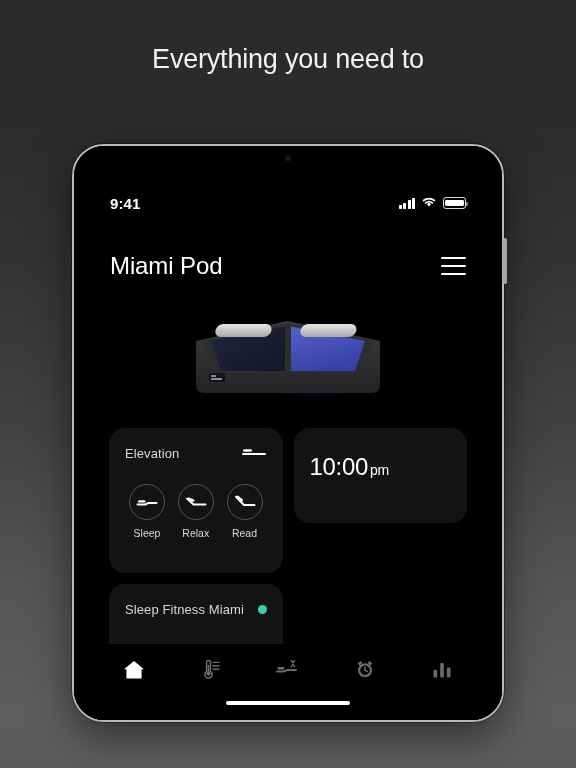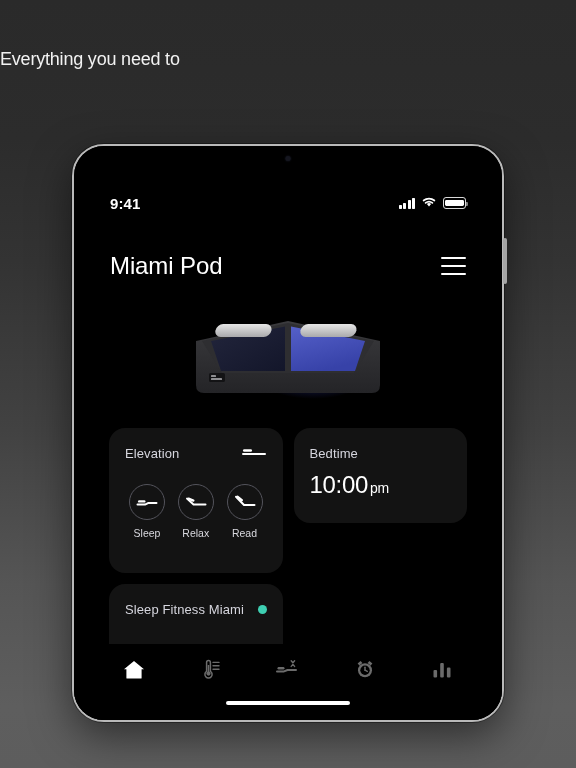--- a/index.html
+++ b/index.html
@@ -12,23 +12,23 @@
     background: linear-gradient(180deg,
       #2a2a2a 0%, #2c2c2c 18%, #333333 34%,
       #424242 56%, #555555 76%, #5e5e5e 92%, #5d5d5d 100%);
     position: relative;
   }
 
   
   .headline {
     position: absolute;
     top: 43px; left: 0; width: 576px;
-    text-align: left;
+    text-align: center;
     color: #f2f2f2;
-    font-size: 18px;
+    font-size: 27px;
     line-height: 33px;
     letter-spacing: -0.2px;
     font-weight: 400;
   }
   .headline .l2 { display: block; }
 
   
   .device {
     position: absolute;
     left: 72px; top: 144px;
@@ -344,23 +344,20 @@
                 <path d="M2 1.8 L10 10 L20.5 10" stroke="#fff" stroke-width="2" fill="none" stroke-linecap="round" stroke-linejoin="round"></path>
               </svg>
             </span>
             <span class="preset-label">Read</span>
           </div>
 
         </div>
       </div>
 
       <div class="card card-bed">
-        <div class="card-head">
-          <span class="card-label">Bedtime</span>
-        </div>
         <div class="bedtime-value">
           <span>10:00</span><span class="suffix">pm</span>
         </div>
       </div>
 
       <div class="card card-sfs">
         <div class="card-head">
           <span class="card-label">Sleep Fitness Miami</span>
           <span class="sfs-dot"></span>
         </div>

